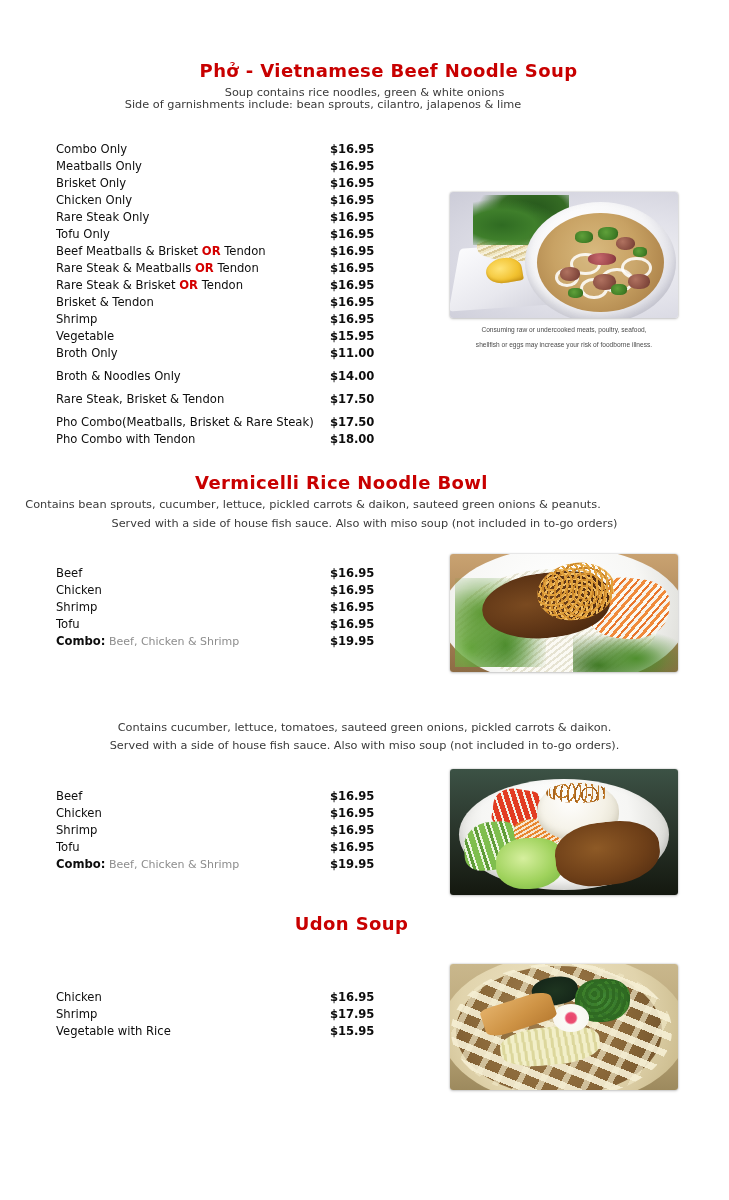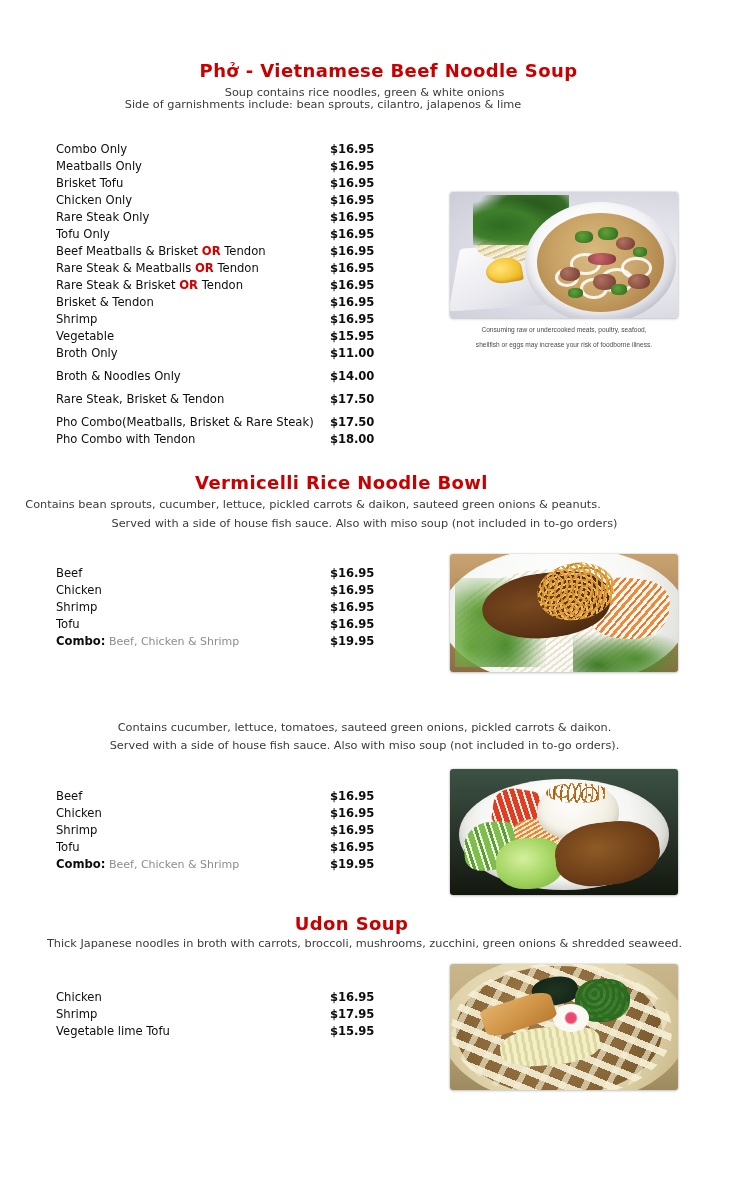--- a/index.html
+++ b/index.html
@@ -404,21 +404,21 @@
   <div class="item-list" id="list-pho" style="top:142px;">
       <div class="item-row">
         <span class="item-name"><span>Combo Only</span></span>
         <span class="item-price">$16.95</span>
       </div>
       <div class="item-row">
         <span class="item-name"><span>Meatballs Only</span></span>
         <span class="item-price">$16.95</span>
       </div>
       <div class="item-row">
-        <span class="item-name"><span>Brisket Tofu</span></span>
+        <span class="item-name"><span>Brisket Only</span></span>
         <span class="item-price">$16.95</span>
       </div>
       <div class="item-row">
         <span class="item-name"><span>Chicken Only</span></span>
         <span class="item-price">$16.95</span>
       </div>
       <div class="item-row">
         <span class="item-name"><span>Rare Steak Only</span></span>
         <span class="item-price">$16.95</span>
       </div>
@@ -580,33 +580,32 @@
       <div class="rice-cuke"></div>
       <div class="rice-carrotshred"></div>
       <div class="rice-lettuce"></div>
       <div class="rice-dome"></div>
       <div class="rice-speck"></div>
       <div class="rice-pork"></div>
     </div>
   </div>
 
   <div class="section-title" style="left:0;top:913px;width:655px;">Udon Soup</div>
-  <div class="section-desc" style="left:0;top:936px;width:729px;">Thick Japanese noodles in broth with carrots, broccoli, mushrooms, zucchini, green onions &amp; shredded seaweed.</div>
 
   <div class="item-list" id="list-udon" style="top:990px;">
       <div class="item-row">
         <span class="item-name"><span>Chicken</span></span>
         <span class="item-price">$16.95</span>
       </div>
       <div class="item-row">
         <span class="item-name"><span>Shrimp</span></span>
         <span class="item-price">$17.95</span>
       </div>
       <div class="item-row">
-        <span class="item-name"><span>Vegetable lime Tofu</span></span>
+        <span class="item-name"><span>Vegetable with Rice</span></span>
         <span class="item-price">$15.95</span>
       </div>
     </div>
 
   <div class="photo" style="left:450px;top:964px;width:228px;height:126px;">
     <div class="inner udon-bg">
       <div class="udon-bowl">
         <div class="udon-broth"></div>
         <div class="udon-noodles"></div>
       </div>

